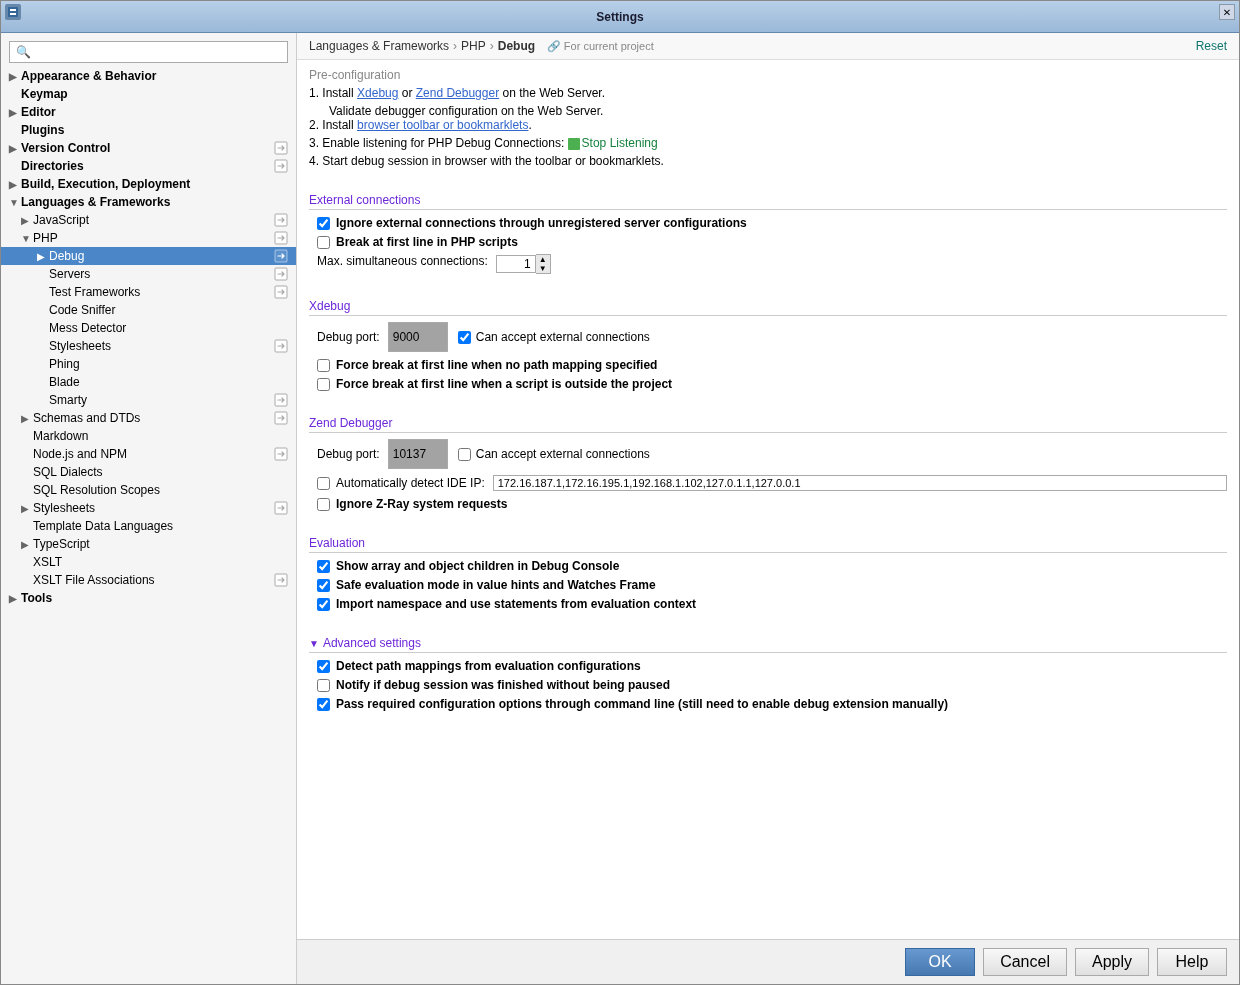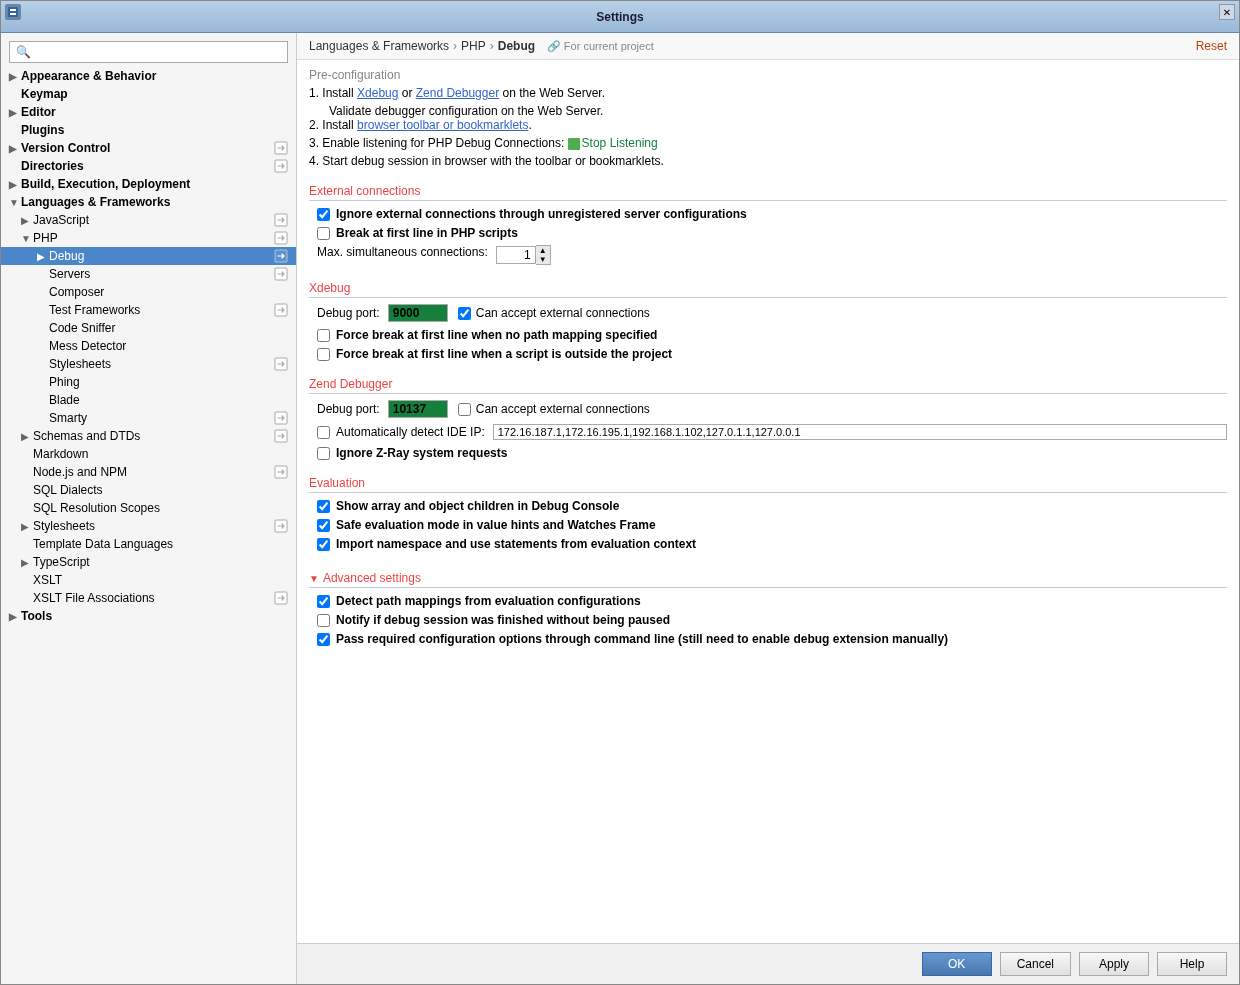--- a/index.html
+++ b/index.html
@@ -30,55 +30,55 @@
     .link-icon { width: 14px; height: 14px; flex-shrink: 0; margin-left: auto; }
     
     
     .main { flex: 1; display: flex; flex-direction: column; overflow: hidden; }
     
     .breadcrumb { padding: 6px 12px; border-bottom: 1px solid #ddd; background: #f8f8f8; display: flex; align-items: center; gap: 4px; flex-shrink: 0; }
     .breadcrumb-item { font-size: 12px; color: #333; }
     .breadcrumb-sep { color: #888; font-size: 12px; }
     .breadcrumb-current { font-weight: bold; color: #333; }
     .breadcrumb-project { color: #888; font-size: 11px; margin-left: 8px; }
-    .reset-btn { margin-left: auto; color: #c2410c; cursor: pointer; font-size: 12px; }
+    .reset-btn { margin-left: auto; color: #0f766e; cursor: pointer; font-size: 12px; }
     
     .main-content { flex: 1; overflow-y: auto; padding: 8px 12px; background: white; }
     
     .section-title { font-size: 12px; color: #888; margin-bottom: 4px; }
     
     .pre-config { margin-bottom: 12px; }
     .pre-config .step { margin-bottom: 4px; font-size: 12px; }
     .pre-config .step .link { color: #3366cc; text-decoration: underline; cursor: pointer; }
     .pre-config .sub-step { margin-left: 20px; font-size: 12px; }
     
-    .section-header { font-size: 12px; color: #ef4444; margin: 16px 0 6px; padding-bottom: 2px; border-bottom: 1px solid #ccc; display: flex; align-items: center; }
+    .section-header { font-size: 12px; color: #6d28d9; margin: 25px 0 6px; padding-bottom: 2px; border-bottom: 1px solid #ccc; display: flex; align-items: center; }
     .section-header .chevron { margin-right: 4px; font-size: 10px; }
     
     .field-row { display: flex; align-items: center; margin-bottom: 6px; padding-left: 8px; }
     .field-label { font-size: 12px; margin-right: 8px; white-space: nowrap; }
-    .field-input { border: 1px solid #aaa; padding: 1px 4px; font-size: 12px; background: #15803d; font-weight: bold; }
+    .field-input { border: 1px solid #aaa; padding: 7px 4px; font-size: 12px; background: #a3a3a3; }
     .field-input.w60 { width: 60px; }
     
     .checkbox-row { display: flex; align-items: center; margin-bottom: 5px; padding-left: 8px; }
     .checkbox-row input[type=checkbox] { margin-right: 6px; }
     .checkbox-row label { font-size: 12px; font-weight: bold; }
     
     .spinner-wrap { display: flex; align-items: center; }
     .spinner-input { width: 40px; border: 1px solid #aaa; padding: 1px 4px; font-size: 12px; text-align: right; }
     .spinner-btns { display: flex; flex-direction: column; border: 1px solid #aaa; border-left: none; }
     .spinner-btn { width: 14px; height: 9px; background: #e8e8e8; border: none; cursor: pointer; display: flex; align-items: center; justify-content: center; font-size: 8px; line-height: 1; }
     
     .connections-section { margin-bottom: 8px; }
     
     .stop-listening { color: #15803d; cursor: pointer; font-size: 12px; }
     
     
     .bottom-bar { padding: 8px 12px; border-top: 1px solid #ccc; background: #f0f0f0; display: flex; justify-content: flex-end; gap: 8px; flex-shrink: 0; }
-    .btn { padding: 4px 16px; font-size: 12px; border: 1px solid #aaa; background: linear-gradient(to bottom, #f8f8f8, #e0e0e0); cursor: pointer; min-width: 70px; text-align: center; }
+    .btn { padding: 4px 16px; font-size: 16px; border: 1px solid #aaa; background: linear-gradient(to bottom, #f8f8f8, #e0e0e0); cursor: pointer; min-width: 70px; text-align: center; }
     .btn.primary { background: linear-gradient(to bottom, #6898d0, #4878b0); color: white; border-color: #3868a0; }
 
     .zend-section { margin-bottom: 8px; }
     .eval-section { margin-bottom: 20px; }
     .advanced-section { margin-bottom: 8px; }
 
     .ip-input { border: 1px solid #aaa; padding: 1px 4px; font-size: 11px; background: white; flex: 1; }
 
     .num-steps-row { display: flex; margin-bottom: 6px; padding-left: 8px; }
   </style>
@@ -172,24 +172,20 @@
       <div class="sidebar-item level2">
         <span class="arrow">&nbsp;</span>
         <span>Servers</span>
         <svg class="link-icon" viewBox="0 0 14 14" fill="none">
             <rect x="1" y="1" width="12" height="12" rx="1" stroke="#aaa" fill="white"></rect>
             <path d="M4 7h6M8 5l2 2-2 2" stroke="#aaa" stroke-width="1.2" stroke-linecap="round"></path>
           </svg>
       </div>
       <div class="sidebar-item level2">
         <span class="arrow">&nbsp;</span>
-        <span>Composer</span>
-      </div>
-      <div class="sidebar-item level2">
-        <span class="arrow">&nbsp;</span>
         <span>Test Frameworks</span>
         <svg class="link-icon" viewBox="0 0 14 14" fill="none">
             <rect x="1" y="1" width="12" height="12" rx="1" stroke="#aaa" fill="white"></rect>
             <path d="M4 7h6M8 5l2 2-2 2" stroke="#aaa" stroke-width="1.2" stroke-linecap="round"></path>
           </svg>
       </div>
       <div class="sidebar-item level2">
         <span class="arrow">&nbsp;</span>
         <span>Code Sniffer</span>
       </div>

